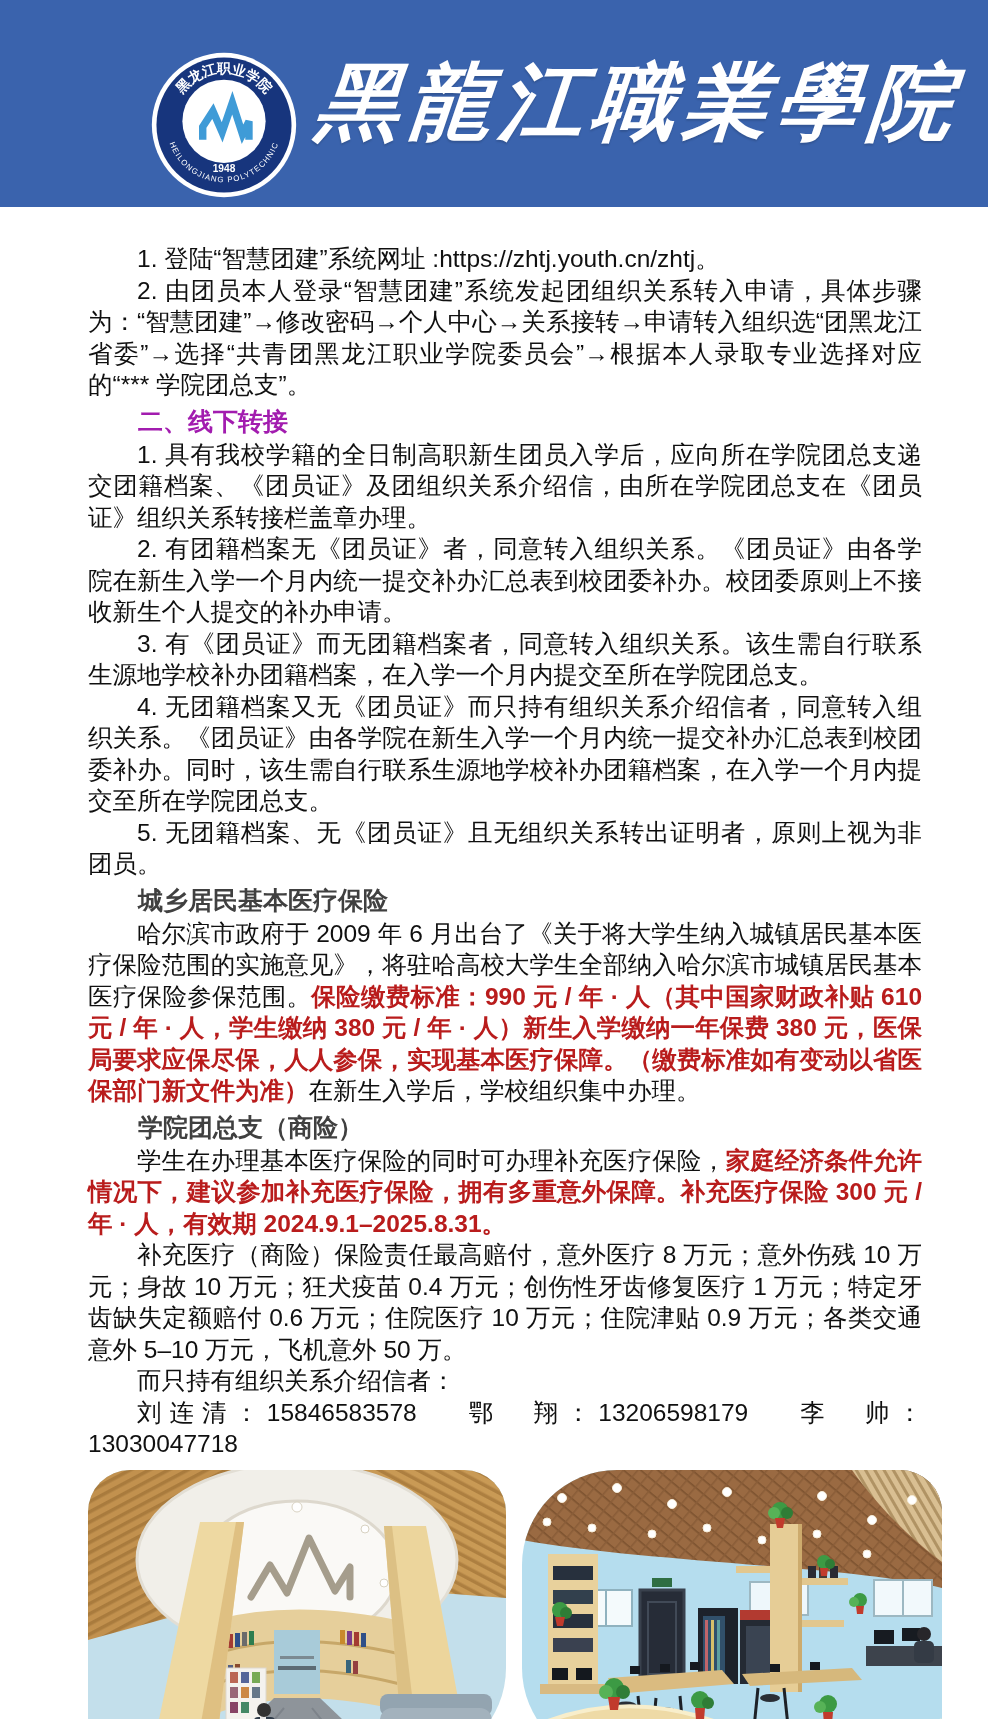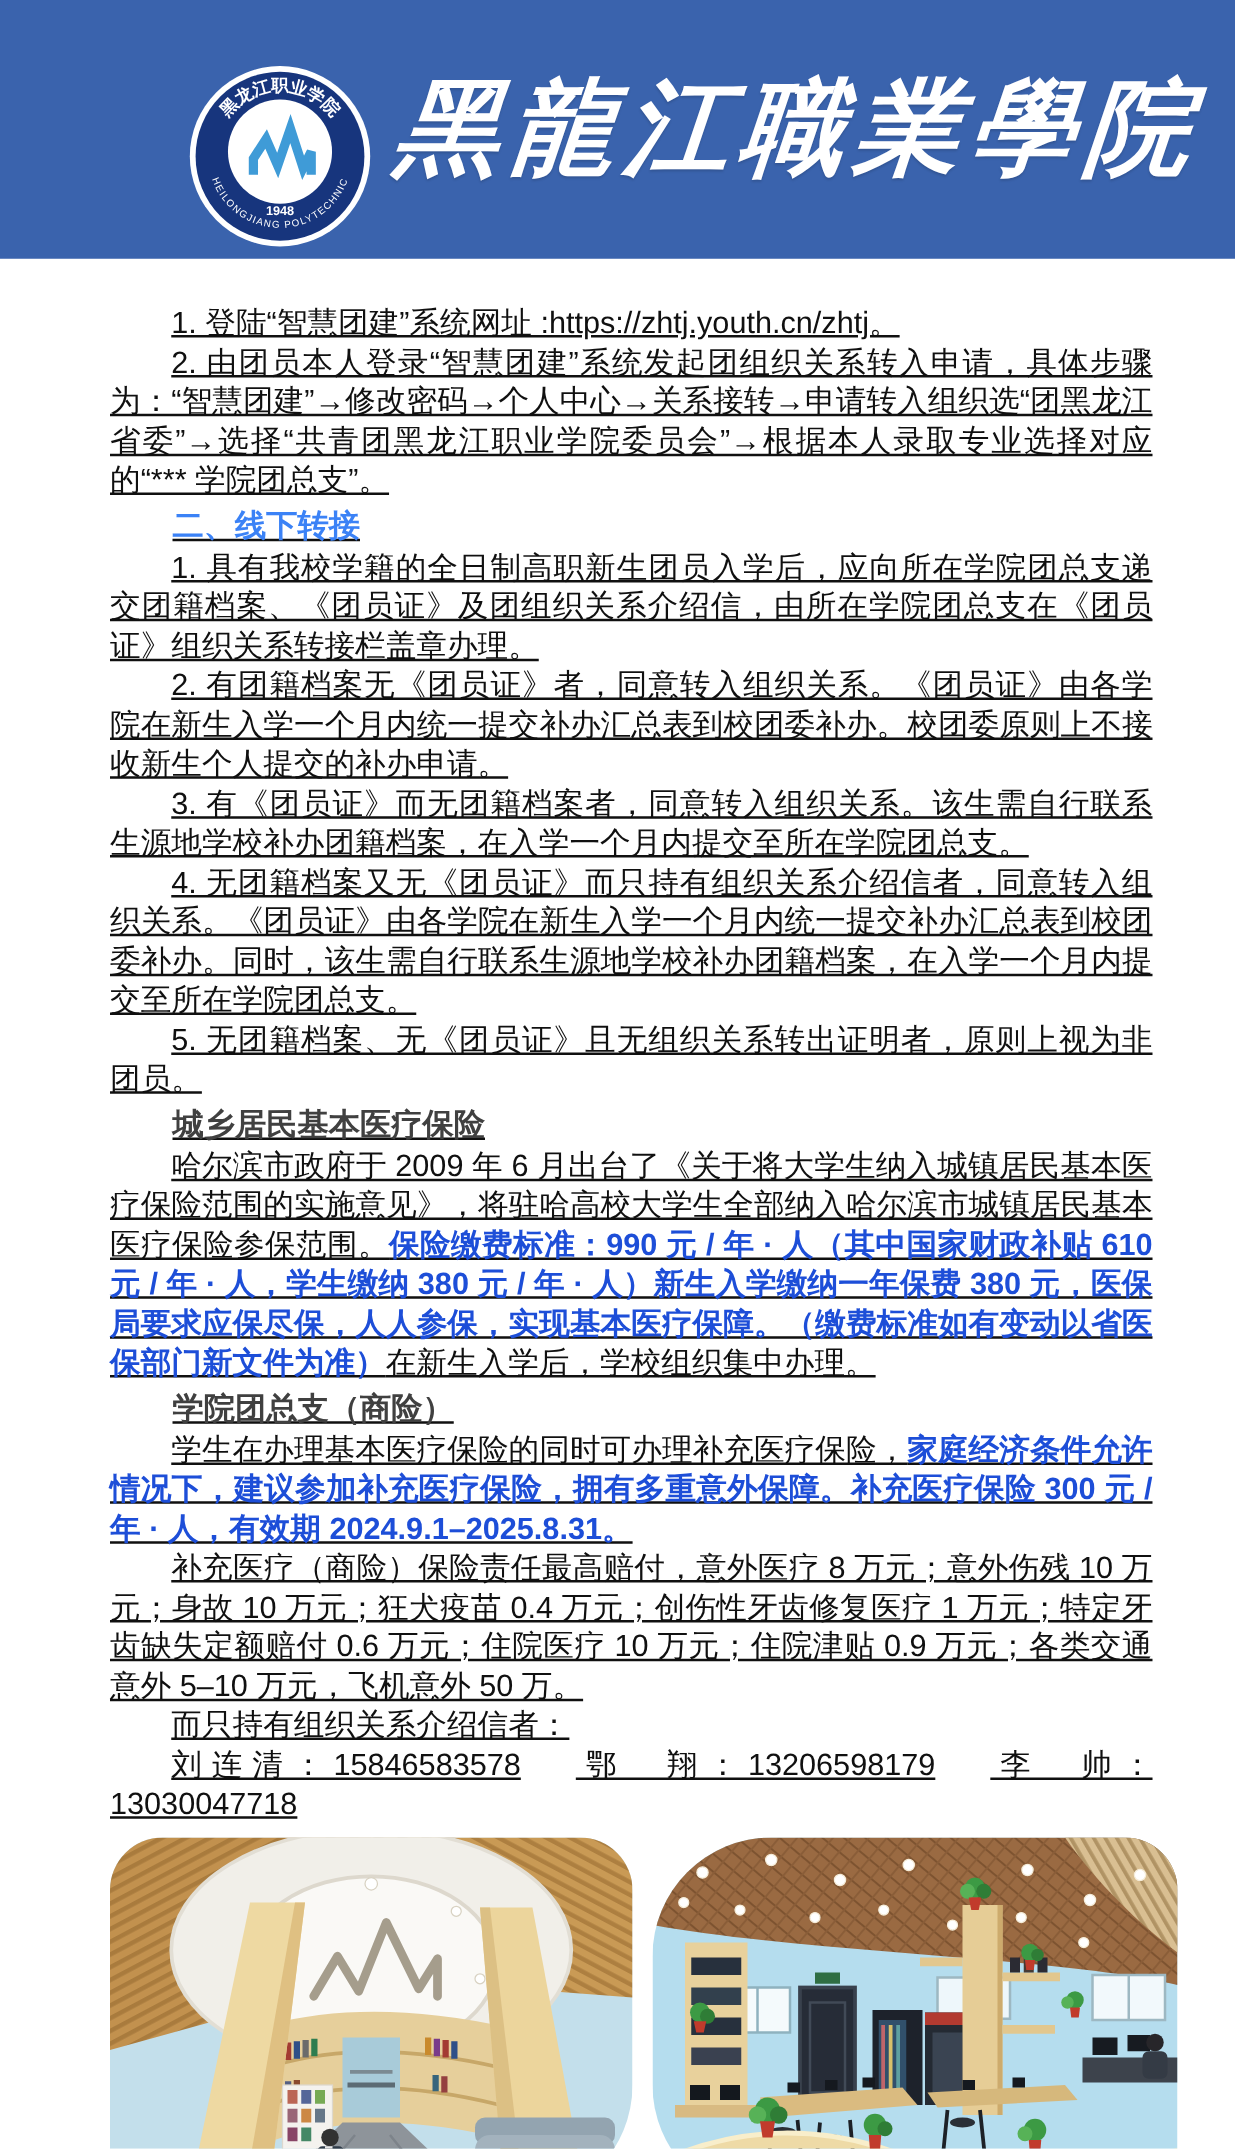--- a/index.html
+++ b/index.html
@@ -11,26 +11,26 @@
   .badge{position:absolute;left:150px;top:51px;width:148px;height:148px;}
   .cal-title{
     position:absolute;left:318px;top:30px;width:640px;height:145px;
     display:flex;align-items:center;justify-content:center;
     color:#ffffff;font-size:84px;font-weight:bold;font-style:italic;
     letter-spacing:8px;transform:skewX(-5deg);white-space:nowrap;
     text-shadow:0 2px 2px rgba(0,0,0,.15);
   }
 
   
-  .content{padding:36px 66px 0 88px;color:#101010;font-size:24.5px;line-height:31.5px;text-align:justify;text-decoration:underline;}
+  .content{padding:36px 66px 0 88px;color:#101010;font-size:24.5px;line-height:31.5px;text-align:justify;}
   .content p{margin:0;text-indent:2em;}
   .content h2{margin:4px 0 2px;font-size:25px;line-height:32px;font-weight:bold;text-indent:2em;}
-  .h-blue{color:#3b82f6;}
+  .h-blue{color:#a21caf;}
   .h-red{color:#404040;}
-  .hl{color:#1d4ed8;font-weight:bold;}
+  .hl{color:#b91c1c;font-weight:bold;}
   .contacts span{margin-right:44px;}
   .contacts span:last-child{margin-right:0;}
 
   
   .photos{display:flex;gap:16px;padding:10px 0 0 88px;align-items:flex-start;}
   .photo-left{width:418px;height:293px;border-radius:42px 42px 95px 42px;display:block;}
   .photo-right{width:420px;height:293px;border-radius:95px 42px 42px 95px;display:block;}
 </style>
 </head>
 <body>

